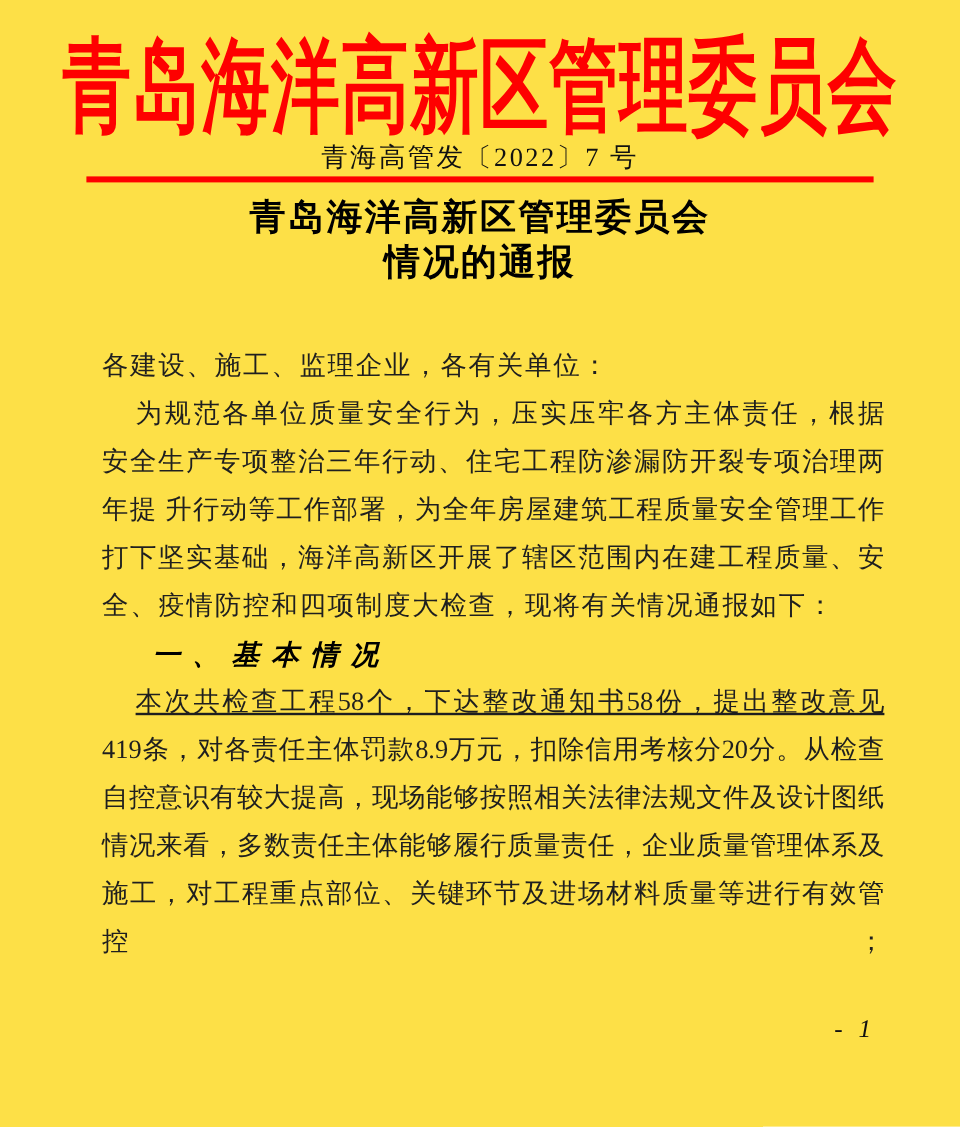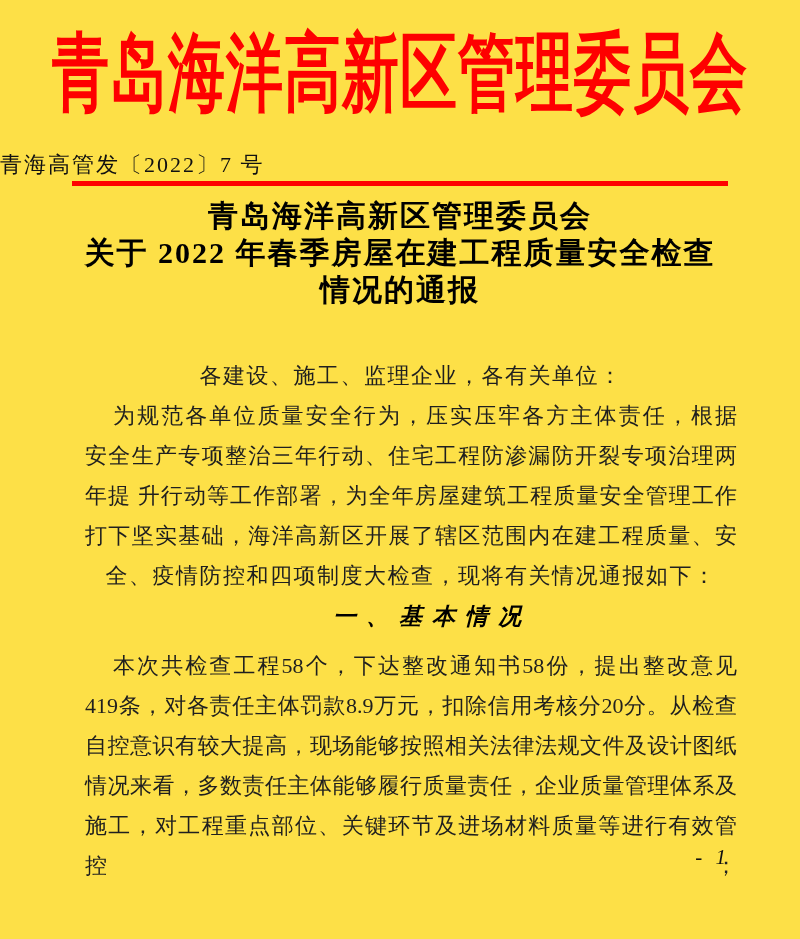--- a/index.html
+++ b/index.html
@@ -24,21 +24,22 @@
     color: var(--accent);
     text-align: center;
     white-space: nowrap;
     letter-spacing: 1px;
     transform: scaleY(1.5);
     transform-origin: 50% 0;
     font-family: "Liberation Serif", "DejaVu Serif", serif;
   }
   
   .docnum {
-    margin-top: 56px;
+    margin-top: 22px;
+    text-align: center;
     font-size: 22px;
     line-height: 26px;
     letter-spacing: 2px;
     color: #111111;
   }
   
   .redline {
     width: 656px;
     height: 5px;
     margin: 3px auto 0;
@@ -55,39 +56,39 @@
     color: var(--title-ink);
   }
   
   .body-block {
     width: 652px;
     margin: 48px 0 0 85px;
     font-size: 22px;
     line-height: 40px;
     color: var(--ink);
   }
-  .line { height: 40px; overflow: visible; white-space: nowrap; text-align: center; }
+  .line { height: 40px; overflow: visible; white-space: nowrap; }
   .line.j {
     white-space: normal;
     text-align: justify;
     text-align-last: justify;
     -moz-text-align-last: justify;
   }
   .line.ind { text-indent: 28px; }
   .line.left { letter-spacing: 1.5px; }
   .line.heading {
     font-family: "Liberation Sans", "DejaVu Sans", sans-serif;
     font-weight: bold;
     font-size: 23px;
     letter-spacing: 10px;
     text-indent: 42px;
     color: #000000;
     font-style: italic;
   }
-  .line.mt8 { margin-top: 10px; }
+  .line.mt8 { margin-top: 0; text-decoration: underline; }
   
   .pagenum {
     position: absolute;
     top: 845px;
     right: 70px;
     font-style: italic;
     font-size: 21px;
     letter-spacing: 4px;
     color: #111111;
     font-family: "Liberation Serif", "DejaVu Serif", serif;
@@ -101,21 +102,20 @@
   <div class="masthead-wrap">
     <div class="masthead">青岛海洋高新区管理委员会</div>
   </div>
 
   <div class="docnum">青海高管发〔2022〕7 号</div>
 
   <div class="redline"></div>
 
   <div class="doc-title">
     <div class="tline">青岛海洋高新区管理委员会</div>
-    <div class="tline">关于 2022 年春季房屋在建工程质量安全检查</div>
     <div class="tline">情况的通报</div>
   </div>
 
   <div class="body-block">
     <div class="line left">各建设、施工、监理企业，各有关单位：</div>
     <div class="line j ind">为规范各单位质量安全行为，压实压牢各方主体责任，根据</div>
     <div class="line j">安全生产专项整治三年行动、住宅工程防渗漏防开裂专项治理两</div>
     <div class="line j">年提 升行动等工作部署，为全年房屋建筑工程质量安全管理工作</div>
     <div class="line j">打下坚实基础，海洋高新区开展了辖区范围内在建工程质量、安</div>
     <div class="line left">全、疫情防控和四项制度大检查，现将有关情况通报如下：</div>

